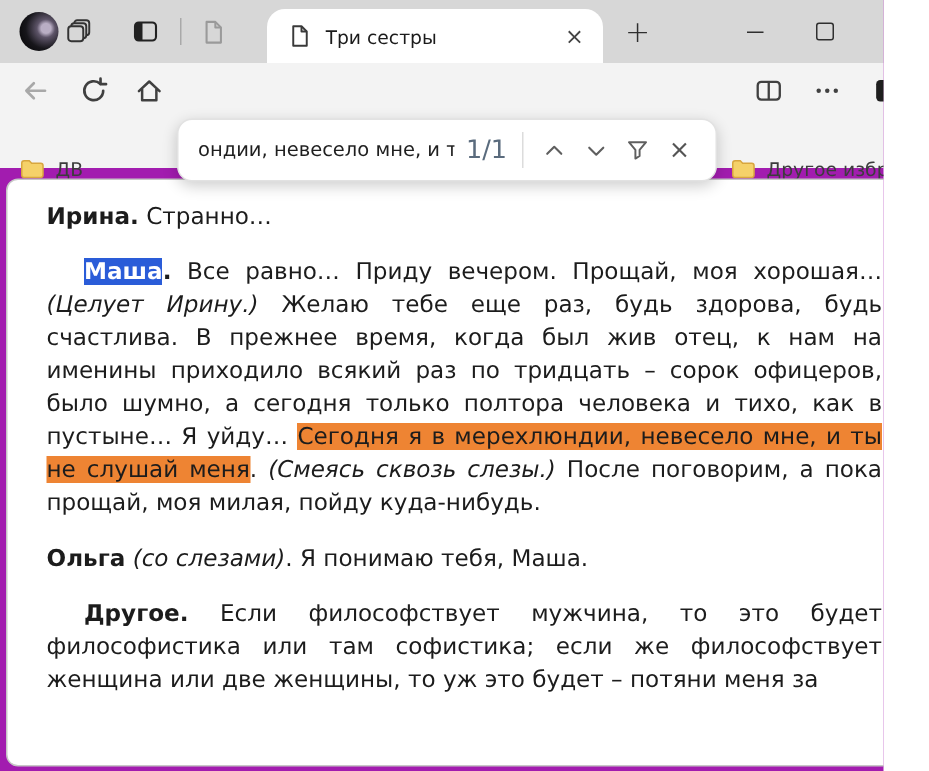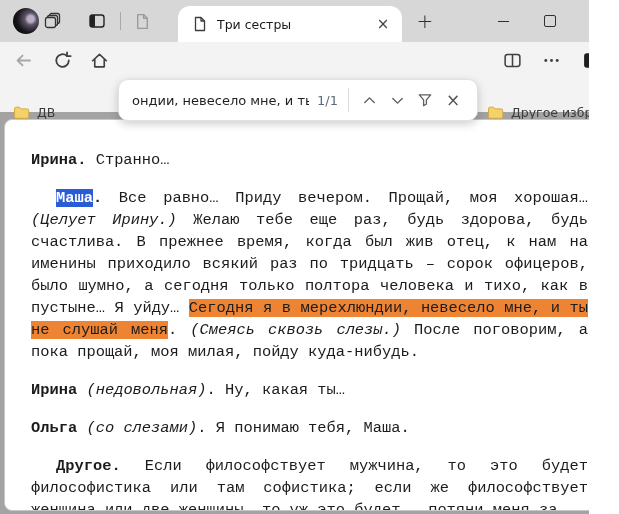--- a/index.html
+++ b/index.html
@@ -1,17 +1,17 @@
 <!DOCTYPE html>
 <html style="--selection-blue: #2a5cd8; --find-highlight: #ee8433; --marker-orange: #e9a23b; --count-blue: #5a6b7d; --folder-fill: #f5d169; --folder-stroke: #d8a63e;"><head>
 <meta charset="utf-8">
 <style>
   html,body{margin:0;padding:0;}
   body{font-family:"DejaVu Sans","Liberation Sans",sans-serif;}
-  .stage{position:relative;width:589px;height:514px;background:#a3a3a3;overflow:hidden;}
+  .stage{position:relative;width:589px;height:514px;background:#a21caf;overflow:hidden;}
 
   
   .tabstrip{position:absolute;left:0;top:0;width:619px;height:42px;background:#d7d7d7;}
   .sphere{position:absolute;left:13px;top:8px;width:26px;height:26px;border-radius:50%;
     background:radial-gradient(circle at 68% 42%, #b9aec4 0 14%, #5d5468 26%, #17161b 58%, #000 100%);}
   .ts-icon{position:absolute;top:12px;width:18px;height:18px;}
   .ts-divider{position:absolute;left:120px;top:12px;width:1px;height:18px;background:#a9a9a9;}
   .tab{position:absolute;left:178px;top:6px;width:224px;height:36px;background:#fff;
     border-radius:12px 12px 0 0;display:flex;align-items:center;padding:0 10px 0 14px;box-sizing:border-box;}
   .tab-title{flex:1;font-size:12.5px;color:#1b1b1b;margin-left:9px;white-space:nowrap;overflow:hidden;}
@@ -42,30 +42,30 @@
   
   .bookmarks{position:absolute;left:0;top:78px;width:619px;height:34px;background:#f3f3f3;}
   .bm-item{position:absolute;top:24px;height:20px;display:flex;align-items:center;gap:7px;}
   .bm-label{font-size:12.5px;color:#3c3c3c;white-space:nowrap;}
 
   
   .findbar{position:absolute;left:118px;top:79px;width:360px;height:42px;background:#fff;
     border:1px solid #e2e2e2;border-radius:10px;box-shadow:0 3px 10px rgba(0,0,0,.2);
     display:flex;align-items:center;padding:0 10px 0 13px;box-sizing:border-box;z-index:40;}
   .find-query{flex:1;font-size:13px;color:#1f1f1f;white-space:nowrap;overflow:hidden;}
-  .find-count{font-size:13px;color:var(--count-blue,#5a6b7d);margin:0 10px 0 8px;}
+  .find-count{font-size:17px;color:var(--count-blue,#5a6b7d);margin:0 10px 0 8px;}
   .find-div{width:1px;height:24px;background:#dcdcdc;margin-right:6px;}
   .find-btn{width:28px;height:28px;display:flex;align-items:center;justify-content:center;}
   .find-close{font-size:17px;color:#555;}
 
   
   .content{position:absolute;left:4px;top:119px;width:611px;height:392px;background:#fff;
     border:1px solid #c7c7c7;border-radius:8px;box-sizing:border-box;overflow:hidden;}
   .textcol{position:absolute;left:26px;top:13px;width:557px;}
-  .doc p{margin:16px 0 15px 0;font-size:15.4px;line-height:22px;color:#1c1c1c;text-align:justify;font-family:Liberation Mono, monospace;}
+  .doc p{margin:0 0 15px 0;font-size:15.4px;line-height:22px;color:#1c1c1c;text-align:justify;}
   .doc p.indent{text-indent:25px;}
   .bold{font-weight:700;}
   .italic{font-style:italic;}
   .selection{background:var(--selection-blue,#2a5cd8);color:#fff;}
   .highlight{background:var(--find-highlight,#ee8433);}
 
   
   .scrollbar{position:absolute;right:0;top:0;bottom:0;width:15px;background:#fdfdfd;}
   .sb-arrow{position:absolute;left:3px;width:0;height:0;border-left:4.5px solid transparent;border-right:4.5px solid transparent;}
   .sb-up{top:6px;border-bottom:6px solid #8a8a8a;}
@@ -226,21 +226,20 @@
         <path d="M2.3 2.8 h11.4 L9.4 7.9 V12 l-2.8 1.7 V7.9 Z" fill="none" stroke="#5f5f5f" stroke-width="1.3" stroke-linejoin="round"></path>
       </svg>
     </span>
     <span class="find-btn find-close">×</span>
   </div>
 
   <div class="content">
     <div class="textcol doc">
       <p><span class="bold">Ирина.</span><span> Странно…</span></p>
       <p class="indent"><span class="bold selection">Маша</span><span class="bold">.</span><span> Все равно… Приду вечером. Прощай, моя хорошая… </span><span class="italic">(Целует Ирину.)</span><span> Желаю тебе еще раз, будь здорова, будь счастлива. В прежнее время, когда был жив отец, к нам на именины приходило всякий раз по тридцать – сорок офицеров, было шумно, а сегодня только полтора человека и тихо, как в пустыне… Я уйду… </span><span class="highlight">Сегодня я в мерехлюндии, невесело мне, и ты не слушай меня</span><span>. </span><span class="italic">(Смеясь сквозь слезы.)</span><span> После поговорим, а пока прощай, моя милая, пойду куда-нибудь.</span></p>
-      <p><span class="bold">Ирина</span><span> </span><span class="italic">(недовольная)</span><span>. Ну, какая ты…</span></p>
       <p><span class="bold">Ольга</span><span> </span><span class="italic">(со слезами)</span><span>. Я понимаю тебя, Маша.</span></p>
       <p class="indent"><span class="bold">Другое.</span><span> Если философствует мужчина, то это будет философистика или там софистика; если же философствует женщина или две женщины, то уж это будет – потяни меня за</span></p>
     </div>
 
     <div class="scrollbar">
       <div class="sb-arrow sb-up"></div>
       <div class="sb-marker"></div>
       <div class="sb-thumb"></div>
       <div class="sb-arrow sb-down"></div>
     </div>

